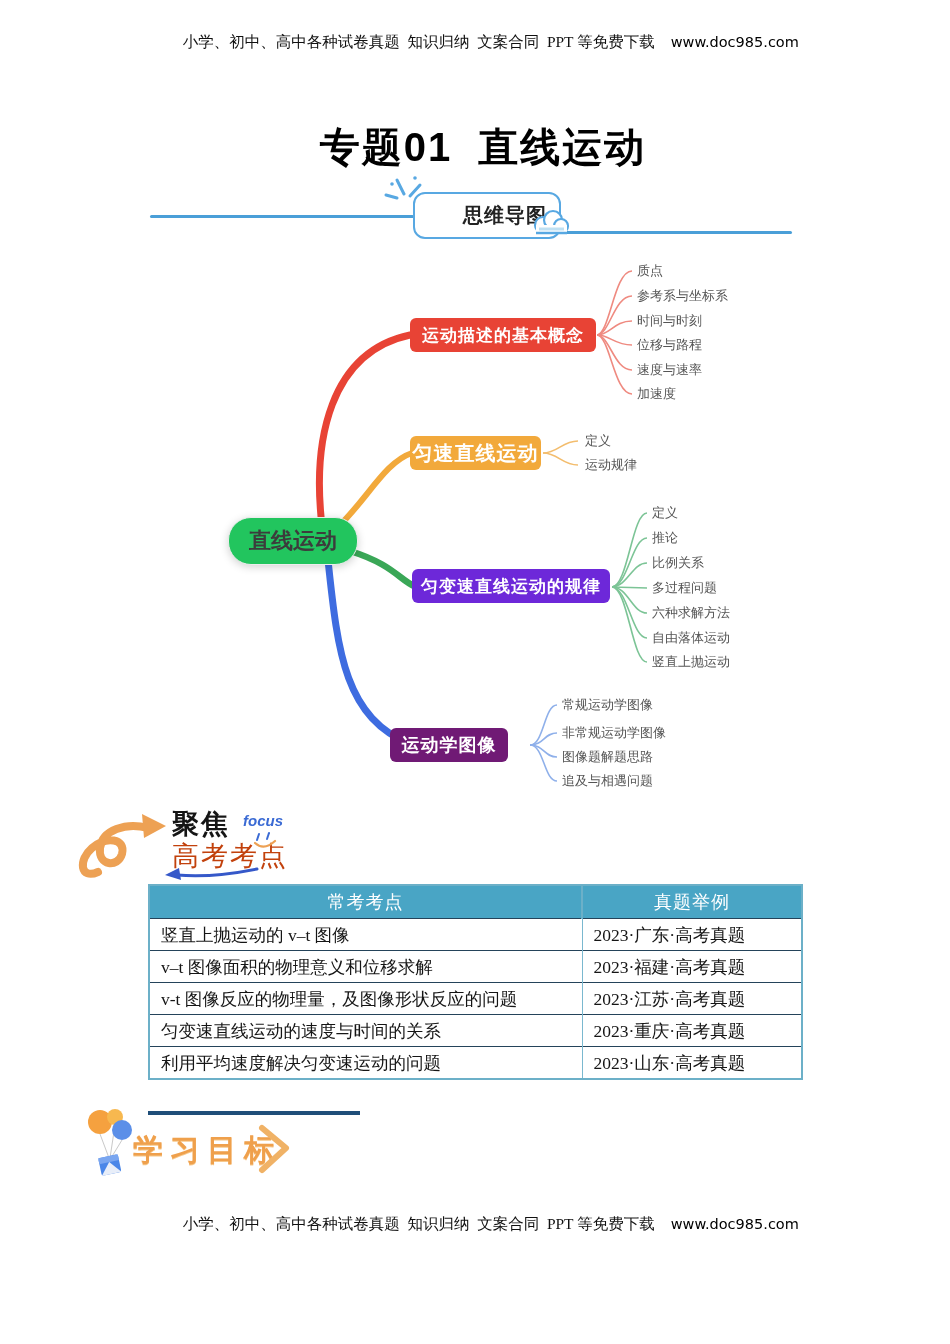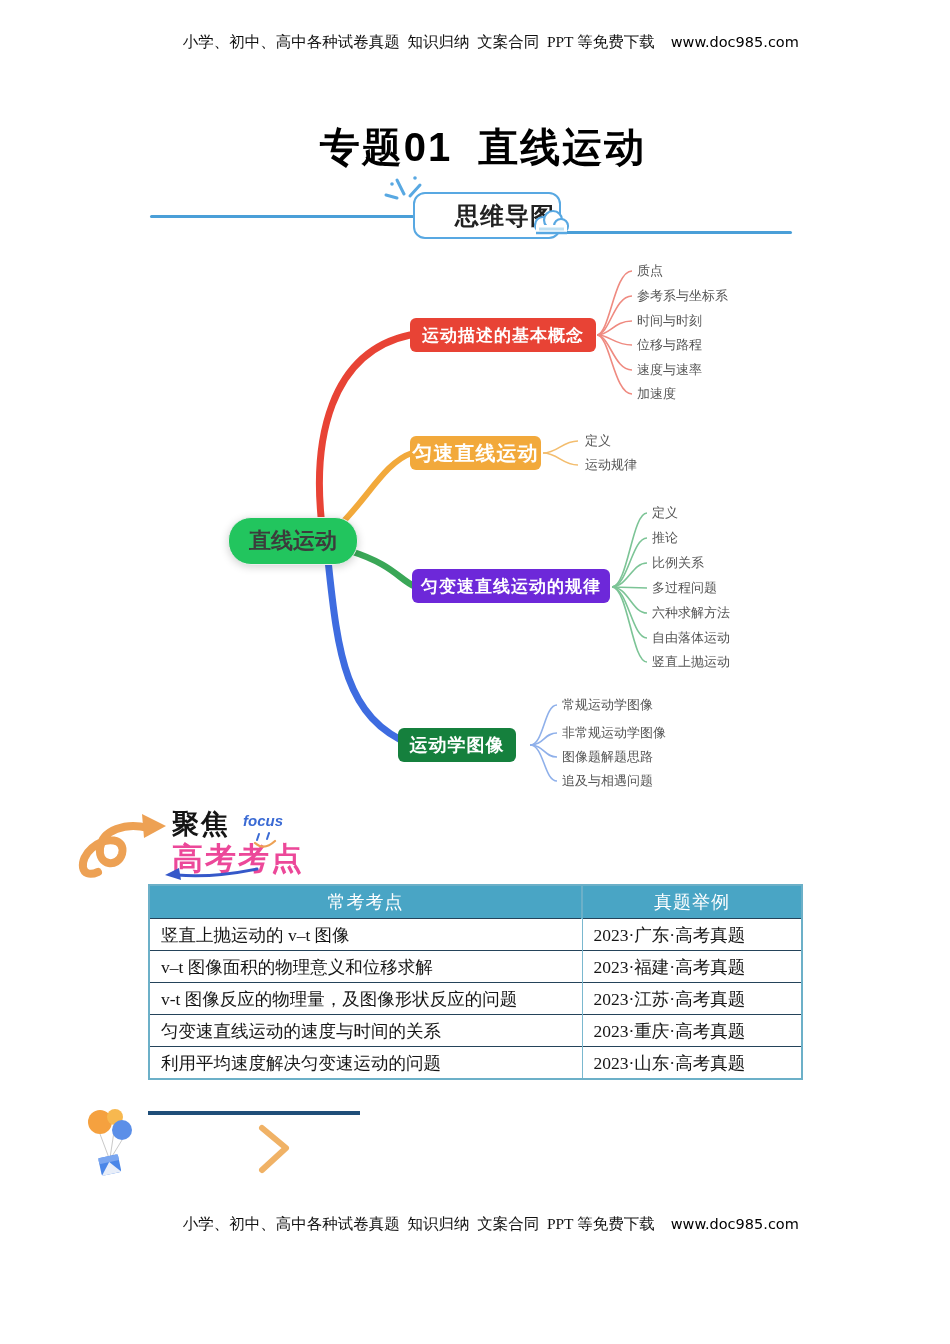--- a/index.html
+++ b/index.html
@@ -13,37 +13,37 @@
   .doc-bar .url{font-family:"DejaVu Sans", sans-serif;font-size:14.5px;margin-left:16px;color:#000;}
 
   .title{position:absolute;left:0;top:120px;width:100%;text-align:center;margin:0;
          font-size:40px;font-weight:700;color:#000;letter-spacing:2px;white-space:pre;}
 
   
   .line{position:absolute;height:3px;background:#4a9fd8;border-radius:2px;}
   .banner-box{position:absolute;left:413px;top:192px;width:148px;height:47px;background:#fff;
               border:2.5px solid #58a8e2;border-radius:12px;box-sizing:border-box;
               display:flex;align-items:center;justify-content:center;z-index:2;}
-  .banner-box span{font-size:24px;font-weight:800;color:#222;letter-spacing:1px;margin-left:36px;}
+  .banner-box span{font-size:20px;font-weight:800;color:#222;letter-spacing:1px;margin-left:36px;}
 
   
   #mindmap-svg{position:absolute;left:0;top:0;width:950px;height:1344px;z-index:1;pointer-events:none;}
   .root-pill{position:absolute;left:228px;top:517px;width:128px;height:46px;background:#22c55e;
              border:1px solid #ededed;border-radius:23px;box-shadow:0 2px 8px rgba(0,0,0,.18);
              display:flex;align-items:center;justify-content:center;z-index:3;}
   .root-pill span{font-size:22px;font-weight:800;color:#3c3c3c;}
   .branch-box{position:absolute;height:34px;border-radius:6px;display:flex;align-items:center;
               justify-content:center;z-index:2;box-sizing:border-box;}
   .branch-box span{color:#fff;font-weight:800;letter-spacing:1px;}
   .child-label{position:absolute;height:20px;line-height:20px;font-size:13px;color:#555;z-index:2;white-space:nowrap;}
 
   
   .focus-zh1{position:absolute;left:172px;top:806px;font-size:27px;font-weight:900;color:#151515;letter-spacing:2px;}
   .focus-en{position:absolute;left:243px;top:812px;font-size:15px;font-weight:700;font-style:italic;color:#3a6ad4;}
-  .focus-zh2{position:absolute;left:172px;top:838px;font-size:31px;font-weight:700;color:#ec4899;letter-spacing:2px;}
+  .focus-zh2{position:absolute;left:172px;top:838px;font-size:27px;font-weight:400;color:#c2410c;letter-spacing:2px;}
 
   
   .table-wrap{position:absolute;left:148px;top:884px;width:655px;z-index:2;}
   table.exam{width:100%;border-collapse:collapse;table-layout:fixed;border:2.5px solid #6cb0c8;
              font-family:"Liberation Serif", serif;}
   table.exam th{background:#49a5c5;color:#fff;font-weight:400;font-size:18px;height:30px;
                 letter-spacing:1px;text-align:center;}
   table.exam th + th{border-left:2px solid #6cb0c8;}
   table.exam td{height:31px;font-size:17.5px;color:#151515;padding:0 11px;background:#fff;
                 border-top:1.5px solid #24435a;white-space:nowrap;overflow:hidden;}
@@ -137,21 +137,21 @@
 
   <div class="branch-box" style="left:410px;top:318px;width:186px;background:#e84335;">
     <span style="font-size:17px;">运动描述的基本概念</span>
   </div>
   <div class="branch-box" style="left:410px;top:436px;width:131px;background:#f2a93b;">
     <span style="font-size:20px;">匀速直线运动</span>
   </div>
   <div class="branch-box" style="left:412px;top:569px;width:198px;background:#6d28d9;">
     <span style="font-size:17px;">匀变速直线运动的规律</span>
   </div>
-  <div class="branch-box" style="left:398px;top:728px;width:118px;background:#15803d;">
+  <div class="branch-box" style="left:390px;top:728px;width:118px;background:#701a75;">
     <span style="font-size:18px;">运动学图像</span>
   </div>
 
   <div class="child-label" style="left:637px;top:261px;">质点</div>
   <div class="child-label" style="left:637px;top:286px;">参考系与坐标系</div>
   <div class="child-label" style="left:637px;top:311px;">时间与时刻</div>
   <div class="child-label" style="left:637px;top:335px;text-align:center;">位移与路程</div>
   <div class="child-label" style="left:637px;top:360px;">速度与速率</div>
   <div class="child-label" style="left:637px;top:384px;">加速度</div>
 
@@ -232,20 +232,21 @@
     <path d="M 38,32 L 27,50" stroke="#c9c9c9" stroke-width="1"></path>
     <circle cx="16" cy="14" r="12" fill="#f5a13f"></circle>
     <circle cx="31" cy="9" r="8" fill="#f7b84f"></circle>
     <circle cx="38" cy="22" r="10" fill="#5b8fe8"></circle>
     <g transform="rotate(-12 26 58)">
       <rect x="16" y="48" width="20" height="18" rx="2" fill="#4a86e8"></rect>
       <rect x="16" y="48" width="20" height="6" fill="#7aa6f0"></rect>
       <polygon points="16,66 26,54 36,66" fill="#e8eef9"></polygon>
     </g>
   </svg>
+  <div class="goal-text">学习目标</div>
   <svg class="abs" style="left:256px;top:1124px;z-index:2;" width="40" height="50" viewBox="0 0 40 50">
     <path d="M 6,4 L 30,24 L 6,46" stroke="#f0b266" stroke-width="6" fill="none" stroke-linecap="round" stroke-linejoin="round"></path>
   </svg>
 
   <div class="doc-bar" style="top:1196px;">
     <span>小学、初中、高中各种试卷真题  知识归纳  文案合同  PPT 等免费下载</span><span class="url">www.doc985.com</span>
   </div>
 
 </div>
 

